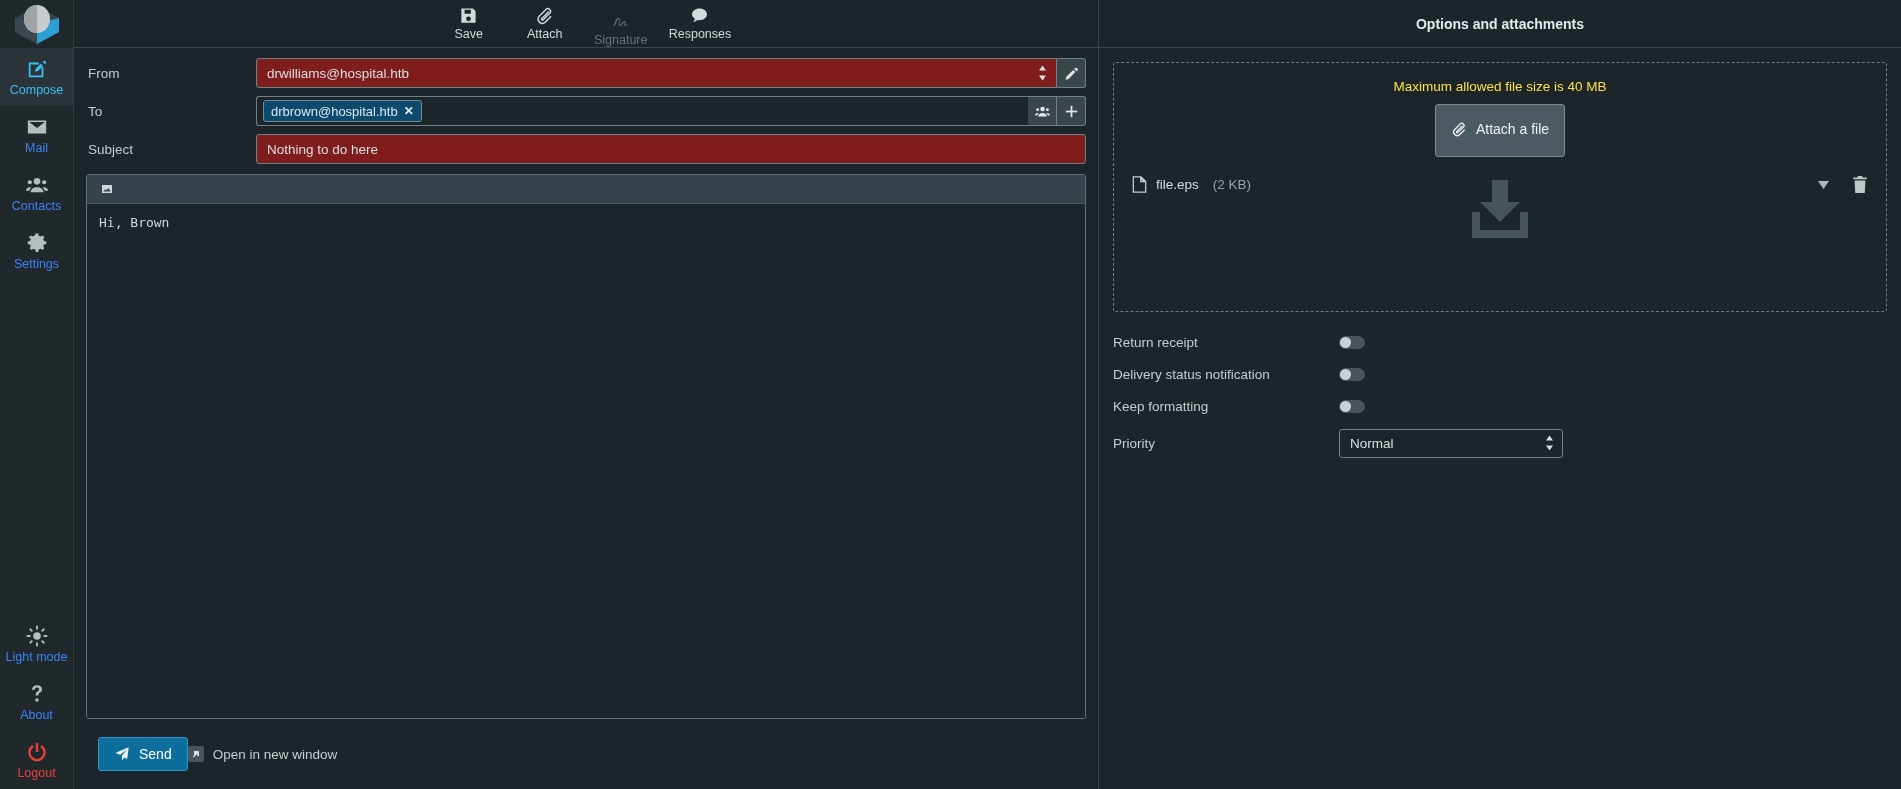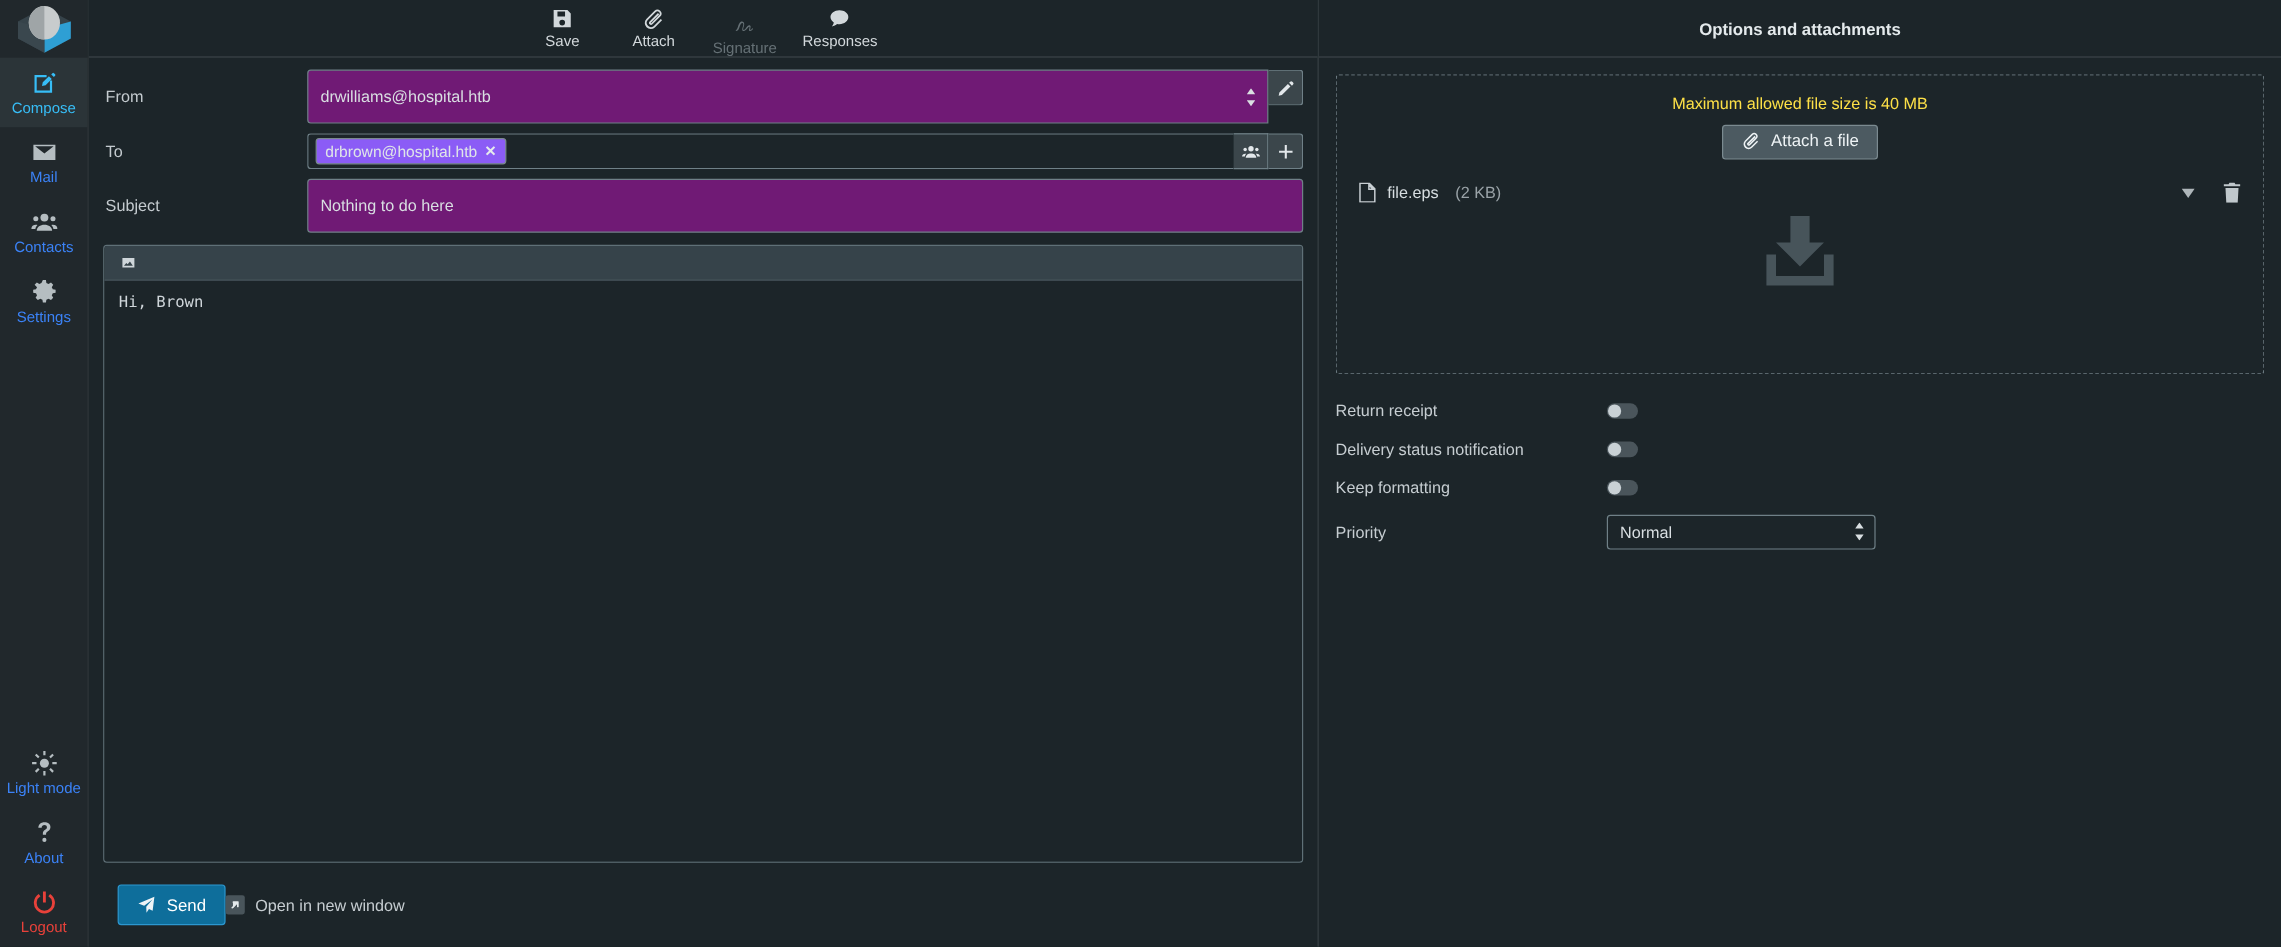--- a/index.html
+++ b/index.html
@@ -88,22 +88,22 @@
     min-height: 30px;
   }
   .field-label {
     width: 170px; flex: 0 0 170px;
     color: #c4cbcf; font-size: 13.5px;
     padding-left: 2px;
   }
   .field-ctrl { flex: 1 1 auto; display: flex; min-width: 0; }
   .inp {
     flex: 1 1 auto;
-    height: 45px;
-    background: #701a75;
+    height: 30px;
+    background: #7f1d1d;
     border: 1px solid #6f8087;
     border-radius: 3px;
     color: #d9dfe2;
     font-size: 13.5px;
     font-family: "Liberation Sans", sans-serif;
     padding: 0 10px;
     outline: none;
     min-width: 0;
   }
   .select-wrap { position: relative; flex: 1 1 auto; display:flex; min-width:0; }
@@ -133,21 +133,21 @@
     border: 1px solid #6f8087;
     border-right: none;
     border-radius: 3px 0 0 3px;
     display: flex; align-items: center;
     padding: 0 6px;
     flex-wrap: wrap;
     min-width: 0;
   }
   .chip {
     display: inline-flex; align-items: center; gap: 6px;
-    background: #8b5cf6;
+    background: #0c4a6e;
     border: 1px solid #7a898f;
     border-radius: 3px;
     color: #dfe5e8;
     font-size: 13px;
     padding: 2px 7px;
     height: 22px;
     cursor: default;
   }
   .chip .x {
     font-size: 12px; font-weight: bold;
@@ -241,21 +241,21 @@
     margin-bottom: 10px;
   }
   .attach-file-btn {
     display: block; margin: 0 auto;
     background: #4c5a61;
     border: 1px solid #7b8a90;
     border-radius: 3px;
     color: #eef3f5;
     font-size: 14px;
     font-family: "Liberation Sans", sans-serif;
-    padding: 4px 15px;
+    padding: 16px 15px;
     cursor: pointer;
   }
   .attach-file-btn .row { display: inline-flex; align-items: center; gap: 9px; }
   .attach-file-btn svg { width: 16px; height: 16px; fill: #eef3f5; display:block; }
   .attach-list { margin-top: 16px; }
   .attach-item {
     display: flex; align-items: center;
     padding: 3px 2px;
     gap: 9px;
   }

